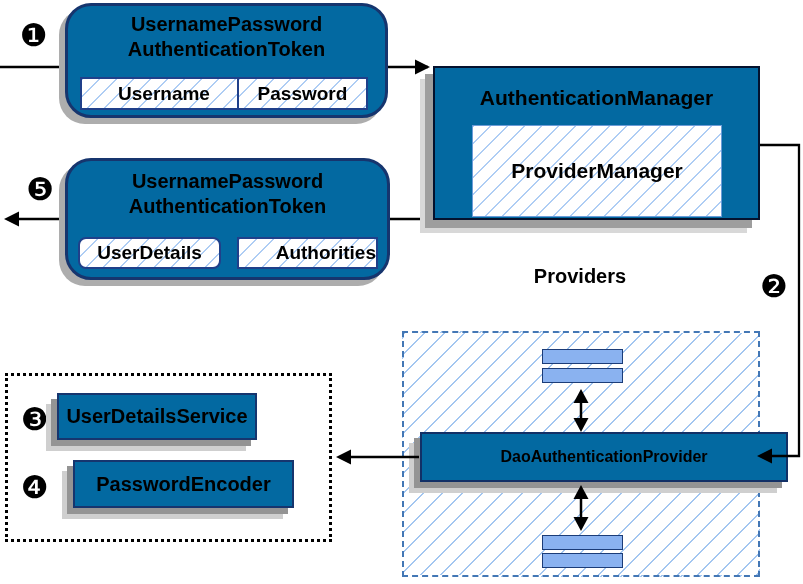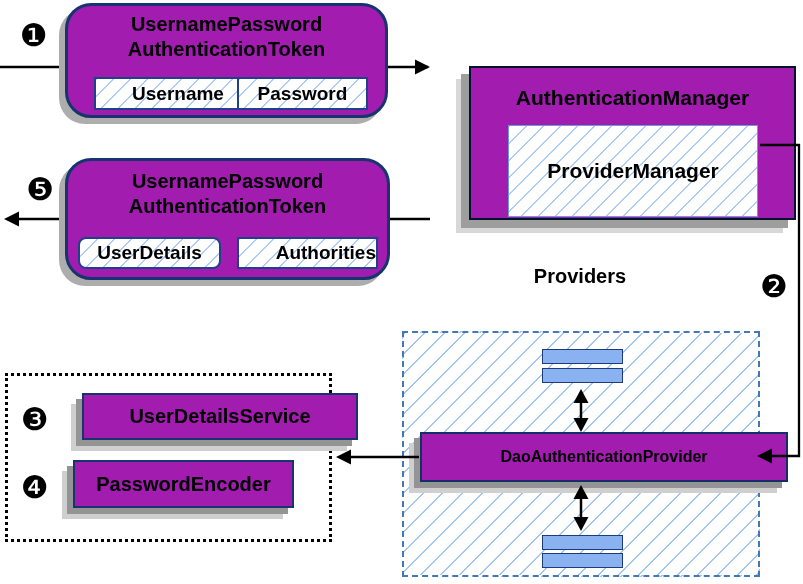--- a/index.html
+++ b/index.html
@@ -11,34 +11,33 @@
     height: 584px;
     background: #ffffff;
     overflow: hidden;
     color: #000;
   }
   .abs { position: absolute; }
   .svg-layer { position: absolute; left: 0; top: 0; pointer-events: none; }
 
   .bluebox {
     position: absolute;
-    background: #a21caf;
+    background: #0369a1;
     border: 2px solid #16356E;
   }
   .rounded-token {
     border-radius: 26px;
     border-width: 3px;
     box-shadow: -6px 6px 0 #ADADAD;
   }
   .shadow-double {
     box-shadow: -6px 6px 0 #949494, -11px 11px 0 #CFCFCF;
   }
   .shadow-mgr {
     box-shadow: -8px 8px 0 #9E9E9E, -13px 13px 0 #D8D8D8;
-    margin-left: 36px;
   }
   .hatch {
     background-color: #ffffff;
     background-image: repeating-linear-gradient(135deg,
       #AECDF4 0px, #AECDF4 1.4px, transparent 1.4px, transparent 12px);
   }
   .hatch-wide {
     background-color: #ffffff;
     background-image: repeating-linear-gradient(135deg,
       #A3C6F0 0px, #A3C6F0 1.3px, transparent 1.3px, transparent 14px);
@@ -91,21 +90,21 @@
   <span class="badge" style="left:26px;top:174px;">❺</span>
   <span class="badge" style="left:760px;top:271px;">❷</span>
   <span class="badge" style="left:21px;top:404px;">❸</span>
   <span class="badge" style="left:21px;top:472px;">❹</span>
 
   <div class="bluebox rounded-token" style="left:65px;top:3px;width:323px;height:115px;">
     <div class="title" style="padding-top:6px;font-size:20px;line-height:25px;">
       <div>UsernamePassword</div>
       <div>AuthenticationToken</div>
     </div>
-    <div class="field hatch flexc" style="left:26px;top:71px;width:168px;height:33px;">
+    <div class="field hatch flexc" style="left:12px;top:71px;width:168px;height:33px;">
       <span>Username</span>
     </div>
     <div class="field hatch flexc" style="left:169px;top:71px;width:131px;height:33px;">
       <span>Password</span>
     </div>
   </div>
 
   <div class="bluebox shadow-mgr" style="left:433px;top:66px;width:327px;height:154px;border-color:#04122E;border-width:2.5px;">
     <div class="title" style="padding-top:18px;font-size:21px;">AuthenticationManager</div>
     <div class="abs hatch flexc" style="left:37px;top:57px;width:250px;height:92px;border:1.5px solid #6C9CD8;font-weight:700;font-size:21px;">
@@ -136,21 +135,21 @@
   <div class="bar" style="left:542px;top:368px;"></div>
   <div class="bar" style="left:542px;top:535px;"></div>
   <div class="bar" style="left:542px;top:553px;"></div>
 
   <div class="bluebox shadow-double flexc" style="left:420px;top:432px;width:368px;height:50px;border-color:#123066;font-weight:700;font-size:16px;">
     <span>DaoAuthenticationProvider</span>
   </div>
 
   <div class="dotted-region" style="left:5px;top:373px;width:327px;height:169px;"></div>
 
-  <div class="bluebox shadow-double flexc" style="left:82px;top:393px;width:276px;height:47px;font-weight:700;font-size:20px;">
+  <div class="bluebox shadow-double flexc" style="left:57px;top:393px;width:200px;height:47px;font-weight:700;font-size:20px;">
     <span>UserDetailsService</span>
   </div>
 
   <div class="bluebox shadow-double flexc" style="left:73px;top:460px;width:221px;height:48px;font-weight:700;font-size:20px;">
     <span>PasswordEncoder</span>
   </div>
 
   <svg class="svg-layer" width="803" height="584">
     <path d="M760,145 H799 V456 H761" stroke="#000" stroke-width="2.3" fill="none"></path>
     <polygon points="757,456 772,448.5 772,463.5" fill="#000"></polygon>

